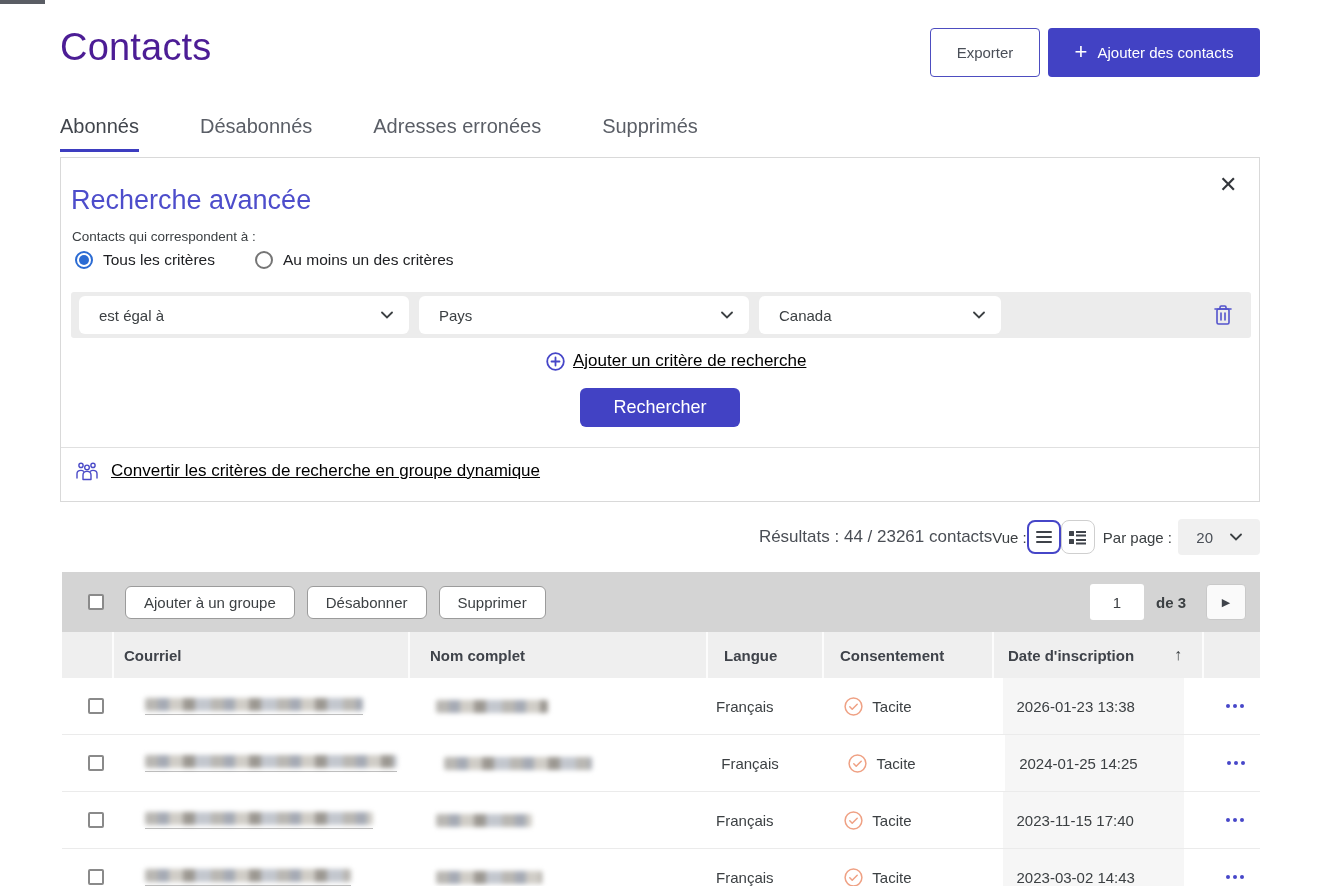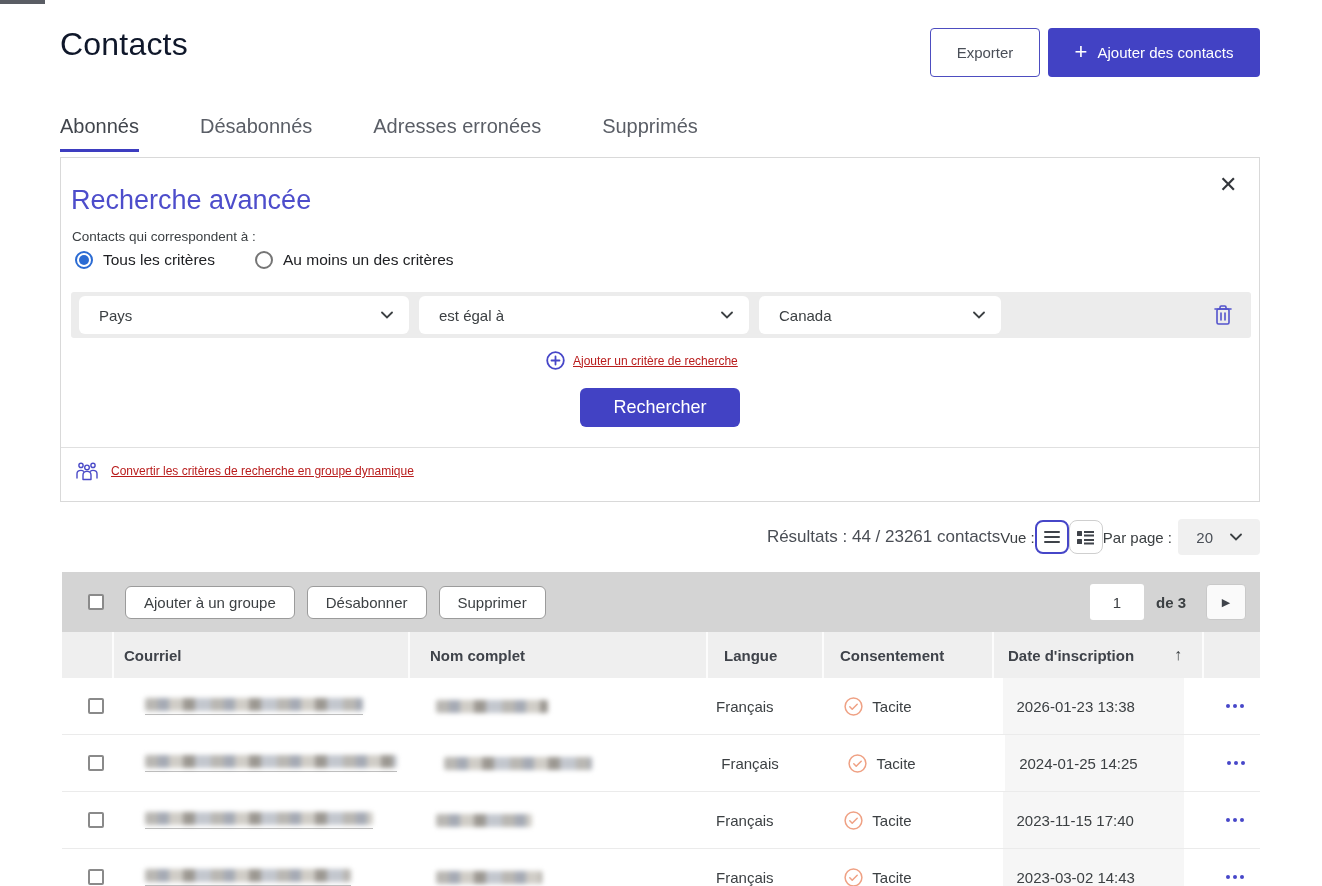--- a/index.html
+++ b/index.html
@@ -2,21 +2,21 @@
 <html><head>
 <meta charset="utf-8">
 <style>
   * { margin:0; padding:0; box-sizing:border-box; }
   html,body { background:#fff; }
   body { font-family:"Liberation Sans", sans-serif; color:#3c4043; }
   .screen { position:relative; width:1322px; height:886px; background:#fff; overflow:hidden; }
   .abs { position:absolute; }
 
   
-  .page-title { font-size:32px; font-weight:400; color:#0f172a; letter-spacing:.2px;text-align:center; }
+  .page-title { font-size:38px; font-weight:400; color:#4c1d95; letter-spacing:.2px;text-align:center; }
   .btn-outline {
     background:#fff; border:1px solid #4d4dc0; border-radius:4px;
     font-size:15px; color:#4a4f58; cursor:pointer; font-family:inherit;
   }
   .btn-primary {
     background:#4242c4; border:none; border-radius:4px; color:#fff;
     font-size:15px; cursor:pointer; font-family:inherit;
     display:flex; align-items:center; justify-content:center; gap:10px;
   }
   .btn-primary .plus { font-size:22px; font-weight:400; line-height:1; margin-top:-2px; }
@@ -40,21 +40,21 @@
 
   .criteria-strip { background:#ececec; border-radius:3px; display:flex; align-items:center; padding:0 8px; }
   .select {
     background:#fff; border-radius:6px; height:38px; display:flex; align-items:center;
     justify-content:space-between; padding:0 16px 0 20px; font-size:15px; color:#3c4043;
     cursor:pointer; margin-right:10px;
   }
   .icon-btn { background:none; border:none; cursor:pointer; display:flex; align-items:center; justify-content:center; }
 
   .add-criterion { display:flex; align-items:center; gap:8px; cursor:pointer; }
-  .link-dark { font-size:12px; color:#b91c1c; text-decoration:underline; }
+  .link-dark { font-size:17px; color:#000000; text-decoration:underline; }
   .search-btn { font-size:18px; border-radius:6px; }
   .panel-divider { position:absolute; left:0; right:0; height:1px; background:#e0e0e0; }
   .convert-row { display:flex; align-items:center; gap:12px; cursor:pointer; }
 
   
   .results-row { display:flex; align-items:center; justify-content:flex-end; }
   .results-summary { font-size:17px; color:#4a4e55; }
   .results-right { display:flex; align-items:center; font-size:15px; color:#3c4043; }
   .view-btn { width:34px; height:34px; border-radius:8px; background:#fff; border:1px solid #cfcfcf; cursor:pointer; display:flex; align-items:center; justify-content:center; }
   .view-btn.active { border:2px solid #4646c8; }
@@ -139,27 +139,27 @@
         <span>Tous les critères</span>
       </label>
       <label>
         <span class="radio"></span>
         <span>Au moins un des critères</span>
       </label>
     </div>
 
     <div class="abs criteria-strip" style="left:10px;top:134px;width:1180px;height:46px">
       <div class="select" style="width:330px">
-        <span>Pays</span>
+        <span>est égal à</span>
         <svg width="12" height="8" viewBox="0 0 12 8">
             <path d="M1 1.5 L6 6.5 L11 1.5" fill="none" stroke="#3c4043" stroke-width="1.8" stroke-linecap="round"></path>
           </svg>
       </div>
       <div class="select" style="width:330px">
-        <span>est égal à</span>
+        <span>Pays</span>
         <svg width="12" height="8" viewBox="0 0 12 8">
             <path d="M1 1.5 L6 6.5 L11 1.5" fill="none" stroke="#3c4043" stroke-width="1.8" stroke-linecap="round"></path>
           </svg>
       </div>
       <div class="select" style="width:242px">
         <span>Canada</span>
         <svg width="12" height="8" viewBox="0 0 12 8">
             <path d="M1 1.5 L6 6.5 L11 1.5" fill="none" stroke="#3c4043" stroke-width="1.8" stroke-linecap="round"></path>
           </svg>
       </div>
@@ -220,21 +220,21 @@
           <g fill="#3f434a">
             <rect x="0" y="1" width="5" height="5" rx="0.5"></rect>
               <rect x="7" y="1" width="10" height="2"></rect>
               <rect x="7" y="4.5" width="10" height="2"></rect>
             <rect x="0" y="9" width="5" height="5" rx="0.5"></rect>
               <rect x="7" y="9" width="10" height="2"></rect>
               <rect x="7" y="12.5" width="10" height="2"></rect>
           </g>
         </svg>
       </button>
-      <span style="">Par page :</span>
+      <span style="margin-left:8px">Par page :</span>
       <div class="per-page-select">
         <span>20</span>
         <svg width="12" height="8" viewBox="0 0 12 8">
             <path d="M1 1.5 L6 6.5 L11 1.5" fill="none" stroke="#3c4043" stroke-width="1.8" stroke-linecap="round"></path>
           </svg>
       </div>
     </div>
   </div>
 
   <div class="tbl">

